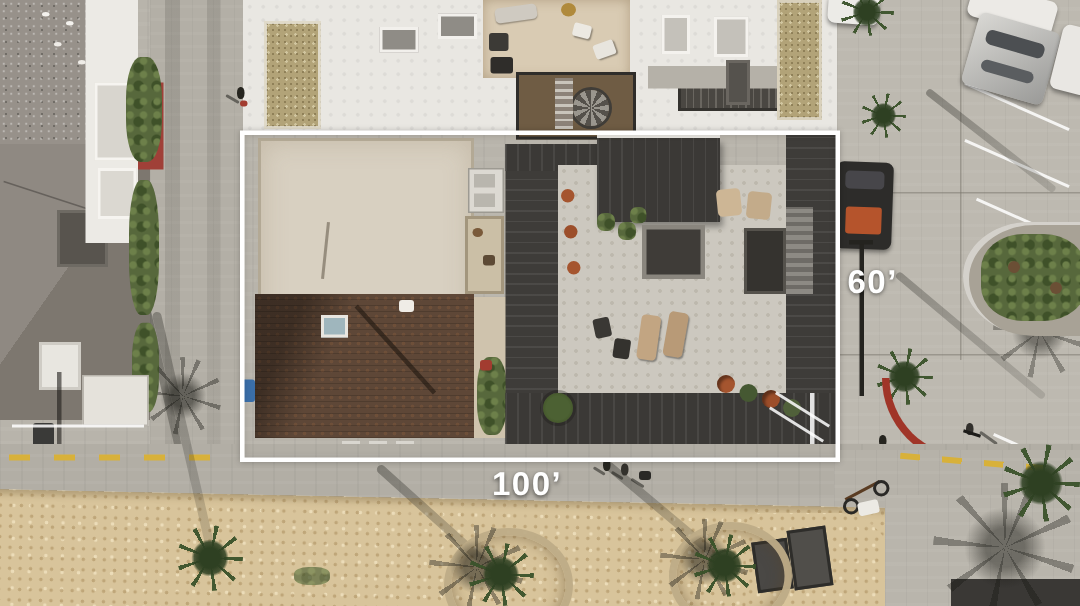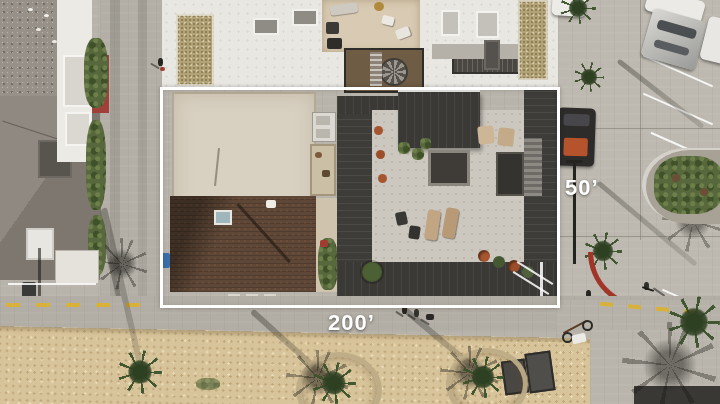--- a/index.html
+++ b/index.html
@@ -305,16 +305,16 @@
   </div>
 
   <div class="abs" style="left:562px;top:318px;width:30px;height:26px;">
     <div class="abs" style="left:0;top:8px;width:26px;height:2px;background:#5a3c22;transform:rotate(-28deg);"></div>
     <div class="abs" style="left:0;top:14px;width:7px;height:7px;border-radius:50%;border:2px solid #2a2926;"></div>
     <div class="abs" style="left:20px;top:2px;width:7px;height:7px;border-radius:50%;border:2px solid #2a2926;"></div>
     <div class="abs" style="left:10px;top:16px;width:14px;height:9px;background:#eceae4;border-radius:2px;transform:rotate(-12deg);"></div>
   </div>
 
   <div id="property-outline" class="abs" style="left: 160px; top: 87px; width: 394px; height: 215px; --line: #ffffff;"></div>
-  <div class="abs dim-label" style="left: 328px; top: 310px; color: rgb(255, 255, 255);">200’</div>
-  <div class="abs dim-label" style="left: 565px; top: 175px; color: rgb(255, 255, 255);">50’</div>
+  <div class="abs dim-label" style="left: 328px; top: 310px; color: rgb(255, 255, 255);">100’</div>
+  <div class="abs dim-label" style="left: 565px; top: 175px; color: rgb(255, 255, 255);">60’</div>
 
 </div>
 
 </body></html>

